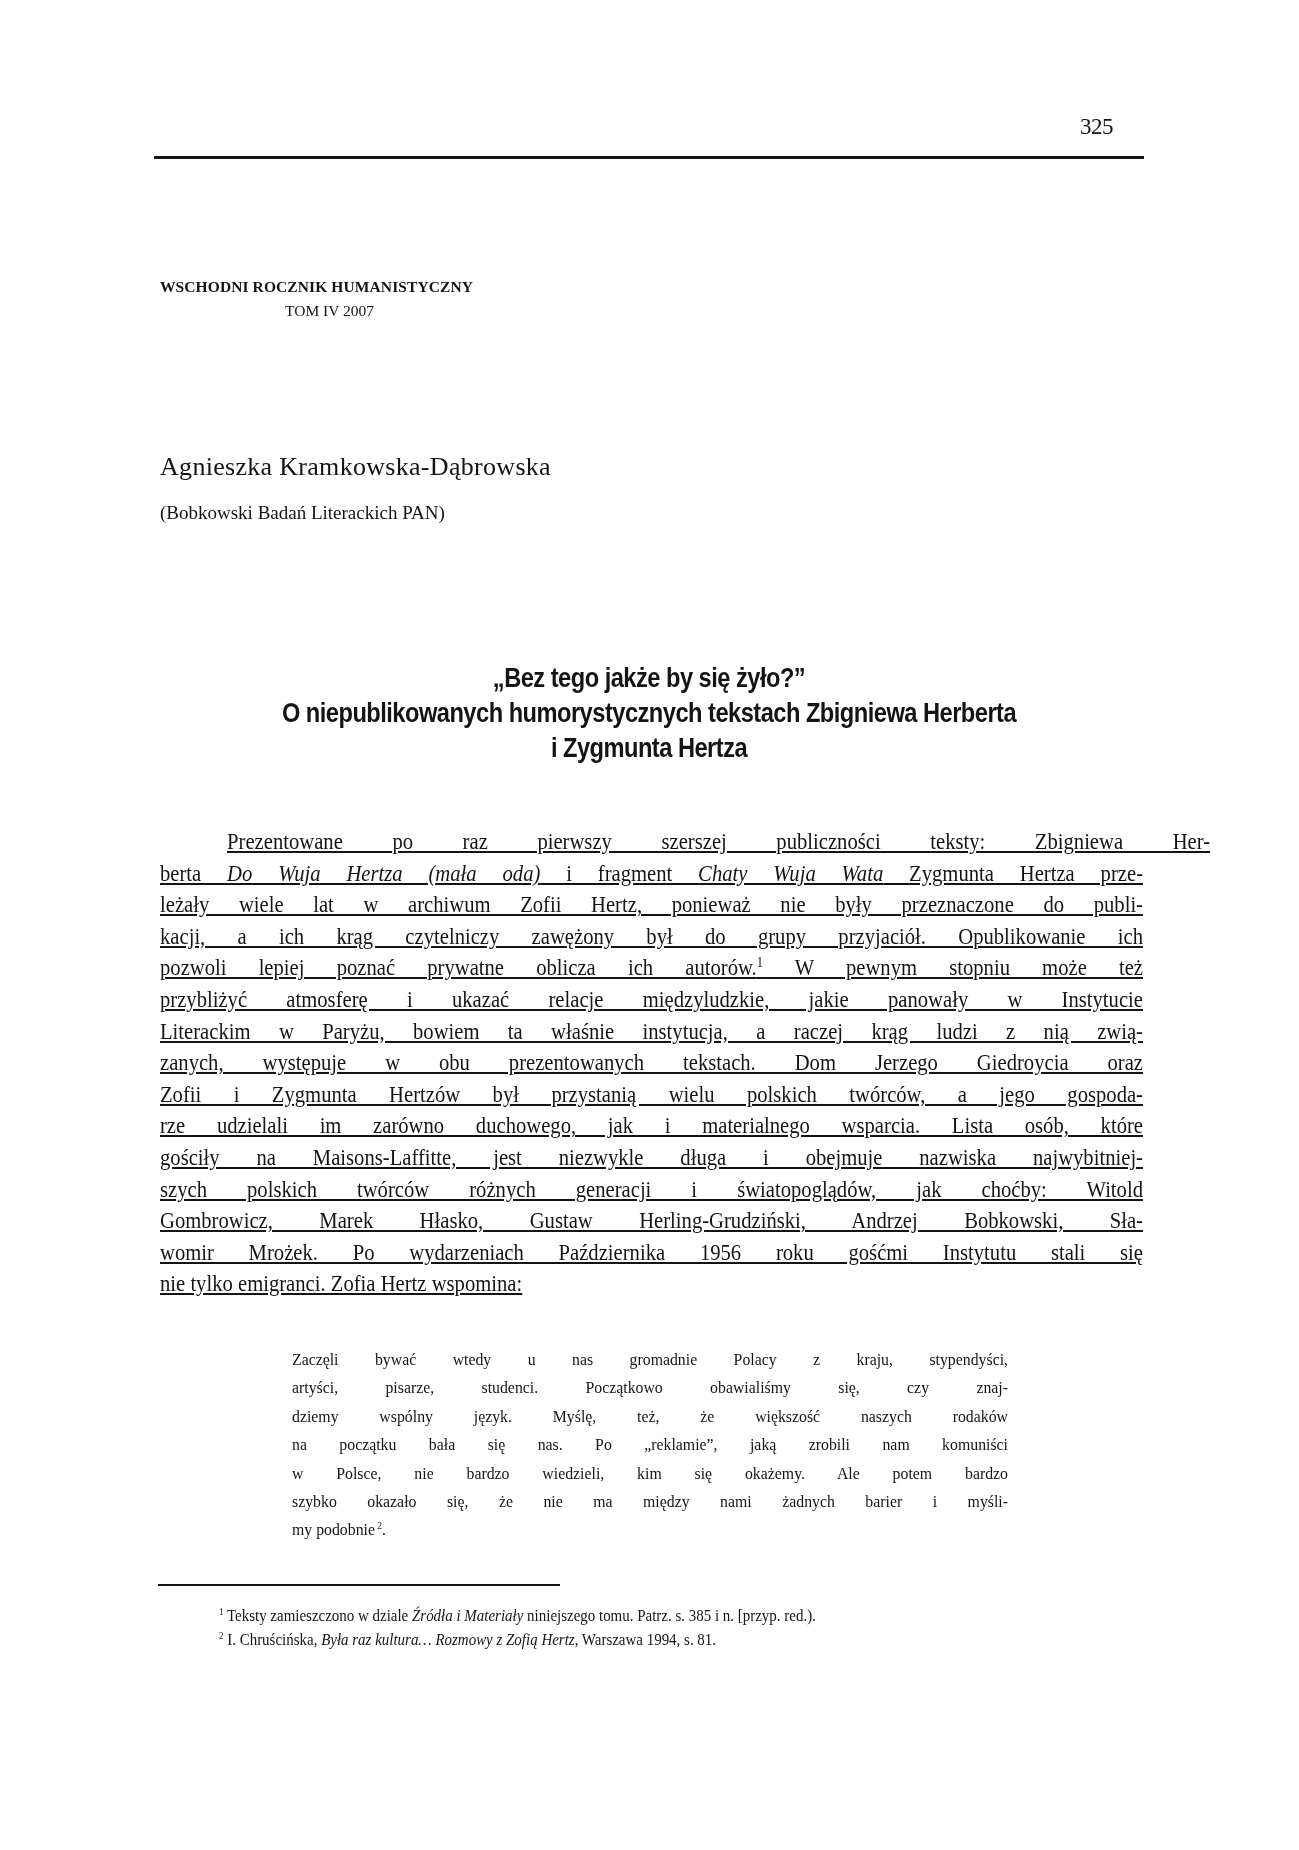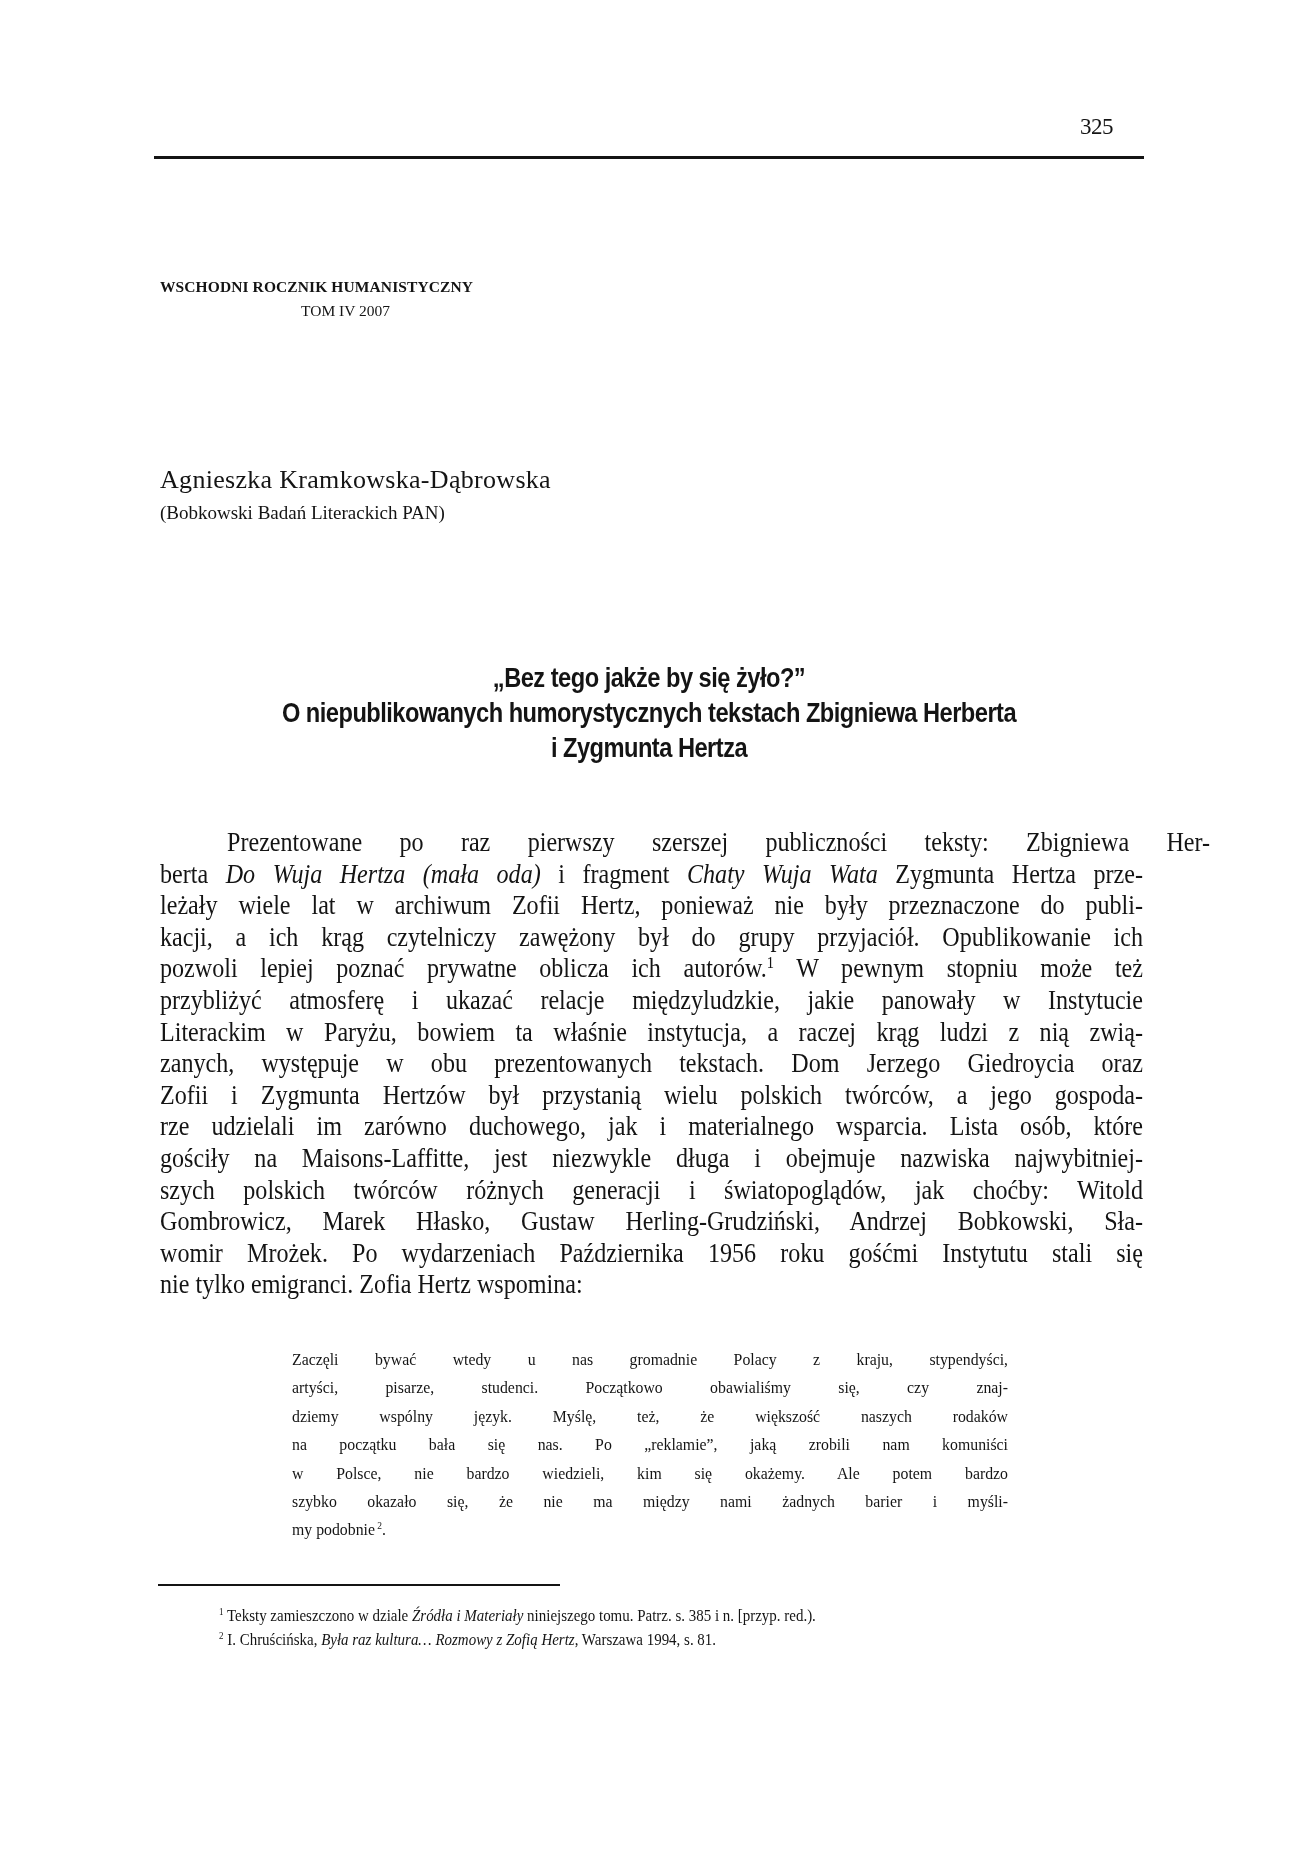--- a/index.html
+++ b/index.html
@@ -1,25 +1,25 @@
 <!DOCTYPE html>
 <html><head>
 <meta charset="utf-8">
 <style>
   html, body { margin: 0; padding: 0; background: #ffffff; }
   body { width: 1299px; height: 1850px; position: relative; overflow: hidden; color: #141414; font-family: "Liberation Serif", "DejaVu Serif", serif; }
   .abs { position: absolute; }
   #page-number { left: 1080px; top: 114px; width: 62px; text-align: left; font-size: 23px; letter-spacing: -0.5px; }
   #header-rule { left: 154px; top: 156px; width: 990px; height: 3px; background: #141414; }
   #journal-name { left: 160px; top: 278px; font-size: 15.5px; letter-spacing: 0.1px; font-weight: bold; }
-  #journal-volume { left: 285px; top: 302px; font-size: 15.5px; margin-left: 16px; }
-  #author-name { left: 160px; top: 465px; font-size: 26px; letter-spacing: 0.3px; }
+  #journal-volume { left: 285px; top: 302px; font-size: 15.5px; }
+  #author-name { left: 160px; top: 452px; font-size: 26px; letter-spacing: 0.3px; }
   #author-affiliation { left: 160px; top: 502px; font-size: 19px; }
   #title-block { left: 154px; top: 660px; width: 990px; text-align: center; font-family: "Liberation Sans", "DejaVu Sans", sans-serif; font-weight: bold; font-size: 27.5px; line-height: 35px; letter-spacing: -0.6px; transform: scaleX(0.86); transform-origin: center top; }
-  #body-text { left: 160px; top: 826px; width: 983px; font-size: 28px; line-height: 31.6px; text-align: justify; hyphens: manual; }
+  #body-text { left: 160px; top: 826px; width: 983px; font-size: 24px; line-height: 31.6px; text-align: justify; hyphens: manual; text-decoration: underline; }
   #body-text .line { display: block; text-align: justify; text-align-last: justify; text-indent: 0; white-space: nowrap; }
   #body-text .line.first { padding-left: 78px; }
   #body-text .line.last { text-align-last: left; }
   sup { font-size: 60%; vertical-align: 0.55em; line-height: 0; }
   #quote-block { left: 292px; top: 1346px; width: 716px; font-size: 17px; line-height: 28.4px; }
   #quote-block .line { display: block; text-align: justify; text-align-last: justify; white-space: nowrap; }
   #quote-block .line.last { text-align-last: left; }
   #footnote-rule { left: 158px; top: 1584px; width: 402px; height: 1.5px; background: #141414; }
   #footnotes { left: 219px; top: 1604px; width: 960px; font-size: 17px; line-height: 24px; }
   #footnotes .fn { display: block; white-space: nowrap; }

